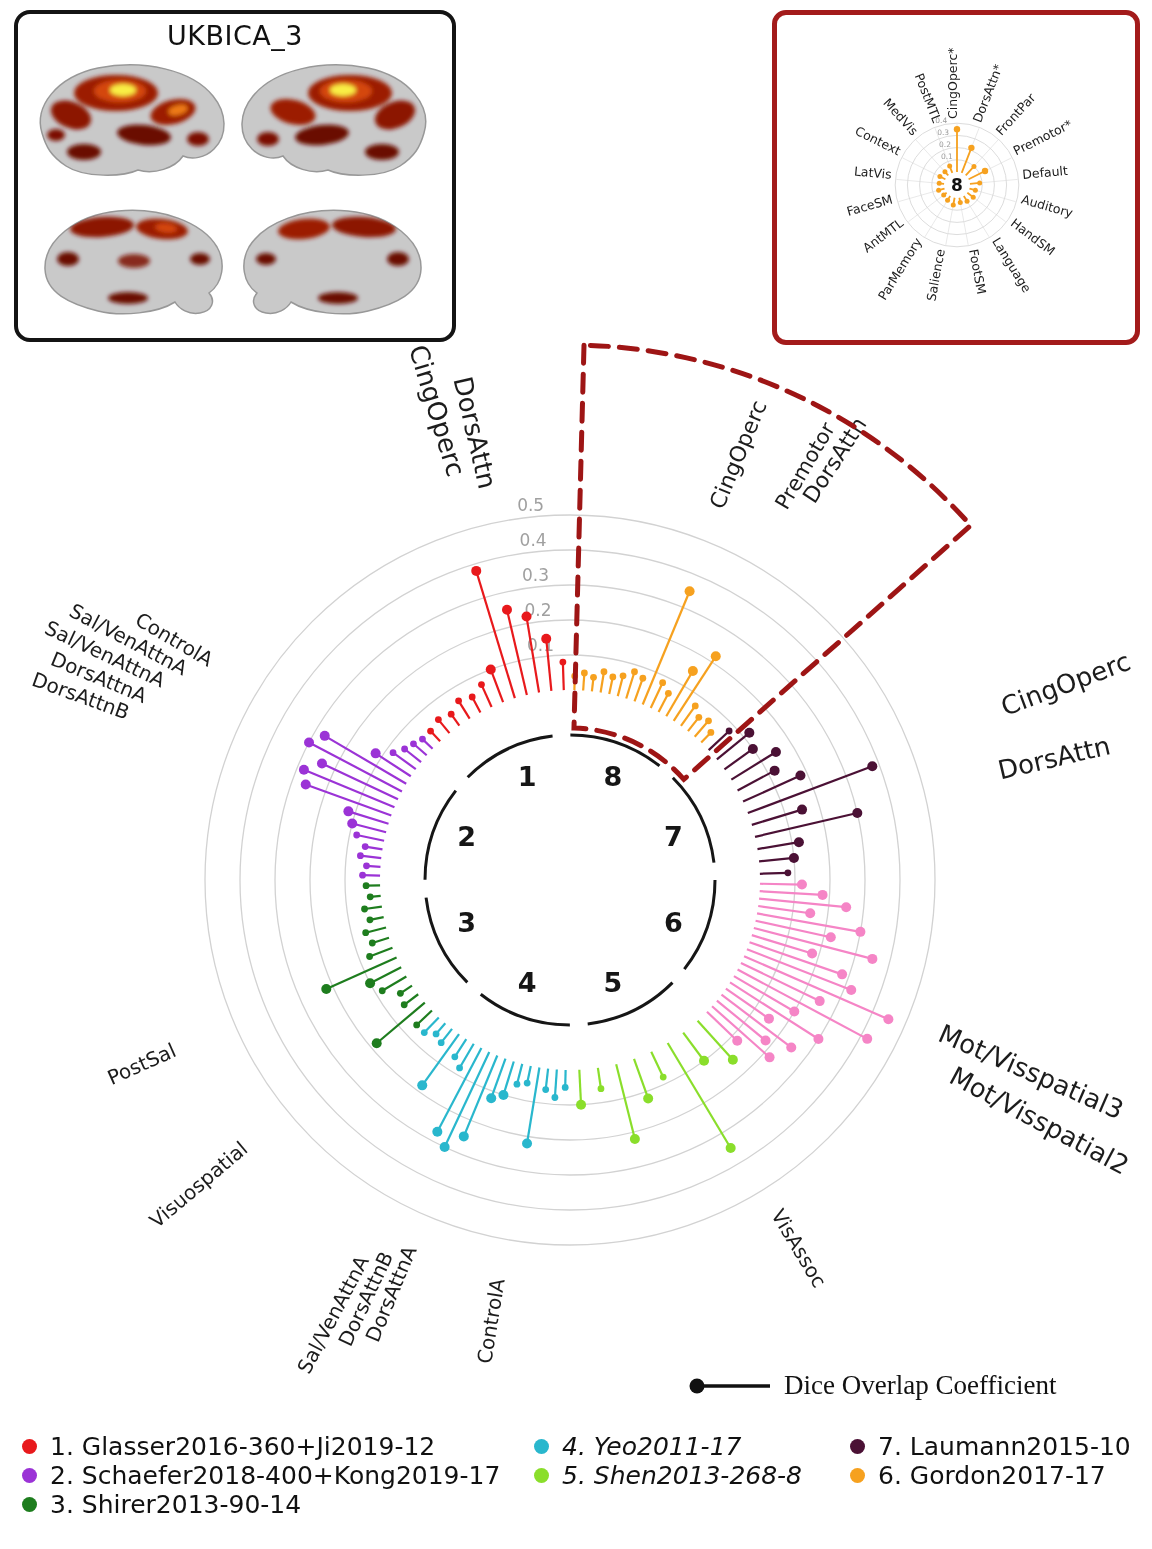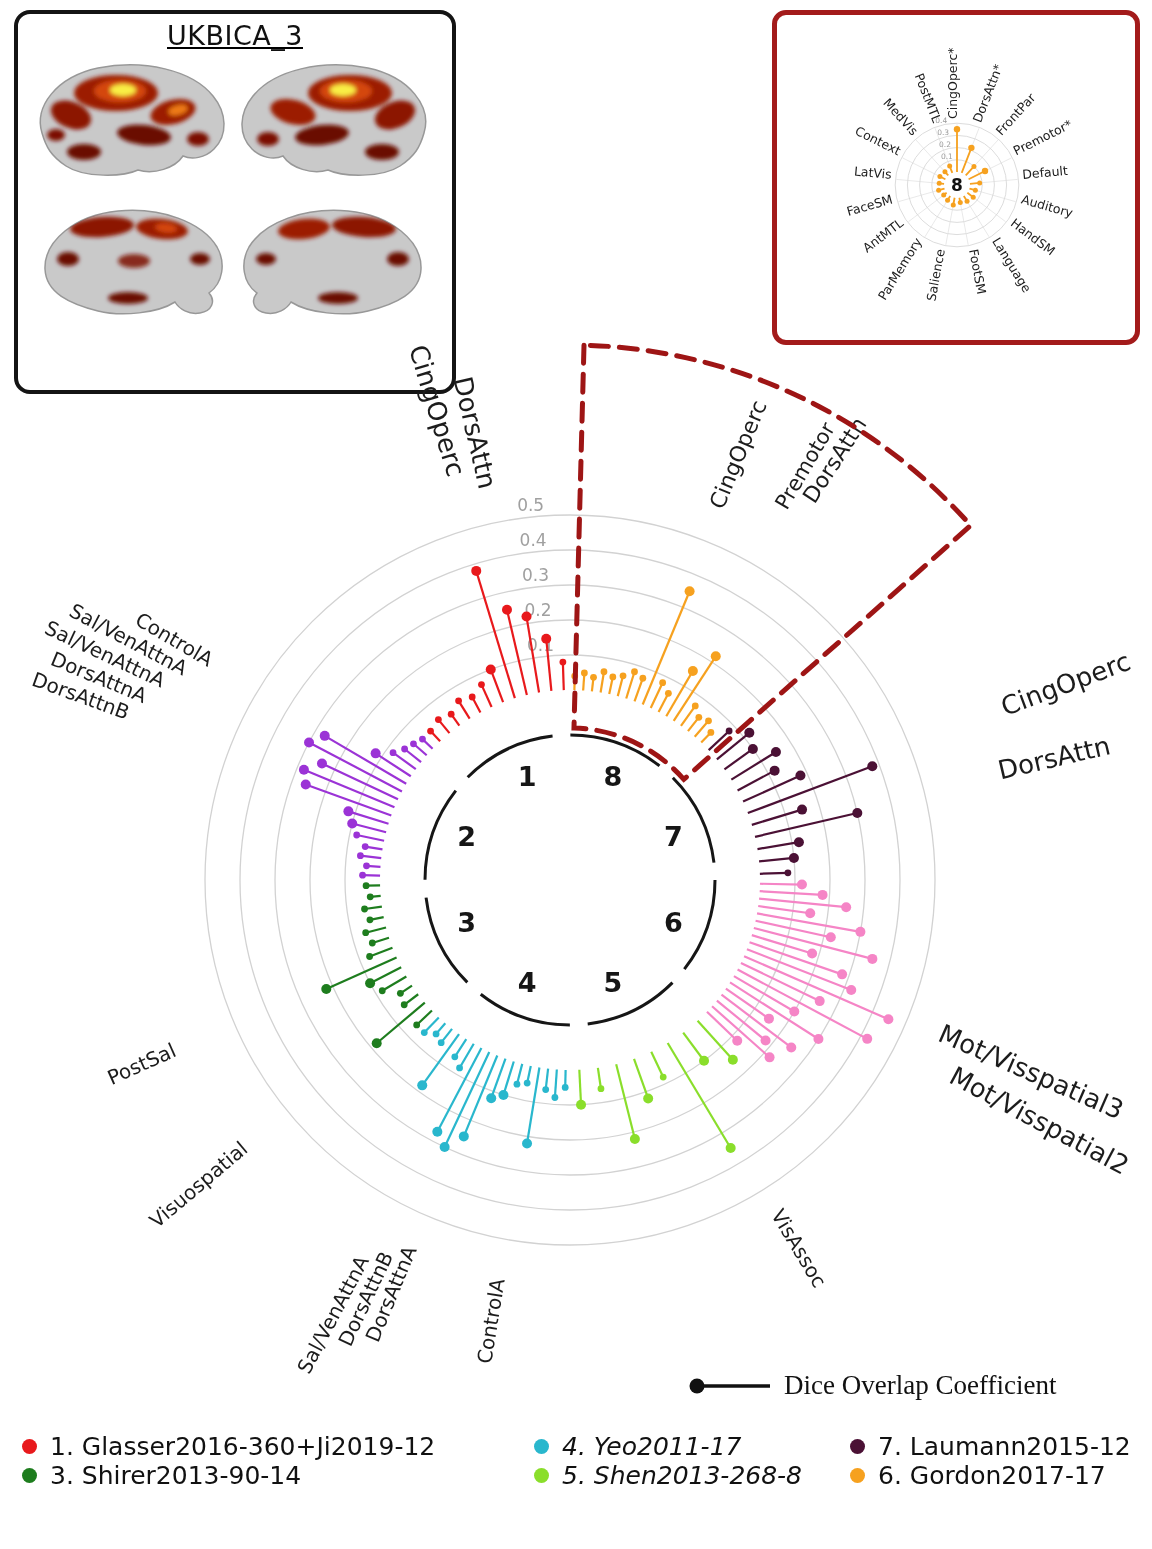--- a/index.html
+++ b/index.html
@@ -1,19 +1,19 @@
 <!DOCTYPE html>
 <html><head>
 <meta charset="utf-8">
 <style>
   html,body{margin:0;padding:0;background:#ffffff;}
   .page{position:relative;width:1152px;height:1549px;background:#ffffff;
         font-family:"DejaVu Sans",sans-serif;overflow:hidden;}
-  .box-black{position:absolute;left:14px;top:10px;width:442px;height:384px;
-        border:4px solid #141414;border-radius:16px;background:#fff;box-sizing:border-box;text-decoration:underline;}
+  .box-black{position:absolute;left:14px;top:10px;width:442px;height:332px;
+        border:4px solid #141414;border-radius:16px;background:#fff;box-sizing:border-box;}
   .box-red{position:absolute;left:772px;top:10px;width:368px;height:335px;
         border:5px solid #a31b1b;border-radius:14px;background:#fff;box-sizing:border-box;}
   .brain-title{text-align:center;font-size:27px;color:#111;margin-top:6px;letter-spacing:.5px;}
   #main-svg{position:absolute;left:0;top:330px;}
   svg text{font-family:"DejaVu Sans",sans-serif;}
   #dice-label{position:absolute;left:688px;top:1370px;display:flex;align-items:center;gap:12px;
         font-size:27px;color:#111;font-family:Liberation Serif, serif;}
   #legend{position:absolute;left:22px;top:1432px;display:flex;width:1118px;}
   .leg-col{display:flex;flex-direction:column;}
   .leg-col:nth-child(1){width:512px;}
@@ -484,38 +484,42 @@
     <span>Dice Overlap Coefficient</span>
   </div>
 
   <div id="legend">
       <div class="leg-col">
         <div class="leg-item">
           <span class="leg-dot" style="background: rgb(232, 25, 28);"></span>
           <span>1. Glasser2016-360+Ji2019-12</span>
         </div>
         <div class="leg-item">
+          <span class="leg-dot" style="background: rgb(155, 51, 214);"></span>
+          <span>2. Schaefer2018-400+Kong2019-17</span>
+        </div>
+        <div class="leg-item">
           <span class="leg-dot" style="background: rgb(30, 125, 30);"></span>
           <span>3. Shirer2013-90-14</span>
         </div>
       </div>
       <div class="leg-col">
         <div class="leg-item">
           <span class="leg-dot" style="background: rgb(41, 183, 205);"></span>
           <span>4. Yeo2011-17</span>
         </div>
         <div class="leg-item">
           <span class="leg-dot" style="background: rgb(138, 222, 43);"></span>
           <span>5. Shen2013-268-8</span>
         </div>
       </div>
       <div class="leg-col">
         <div class="leg-item">
           <span class="leg-dot" style="background: rgb(75, 17, 53);"></span>
-          <span>7. Laumann2015-12</span>
+          <span>7. Laumann2015-10</span>
         </div>
         <div class="leg-item">
           <span class="leg-dot" style="background: rgb(246, 161, 31);"></span>
           <span>6. Gordon2017-17</span>
         </div>
       </div>
     </div>
 
 </div>
 

